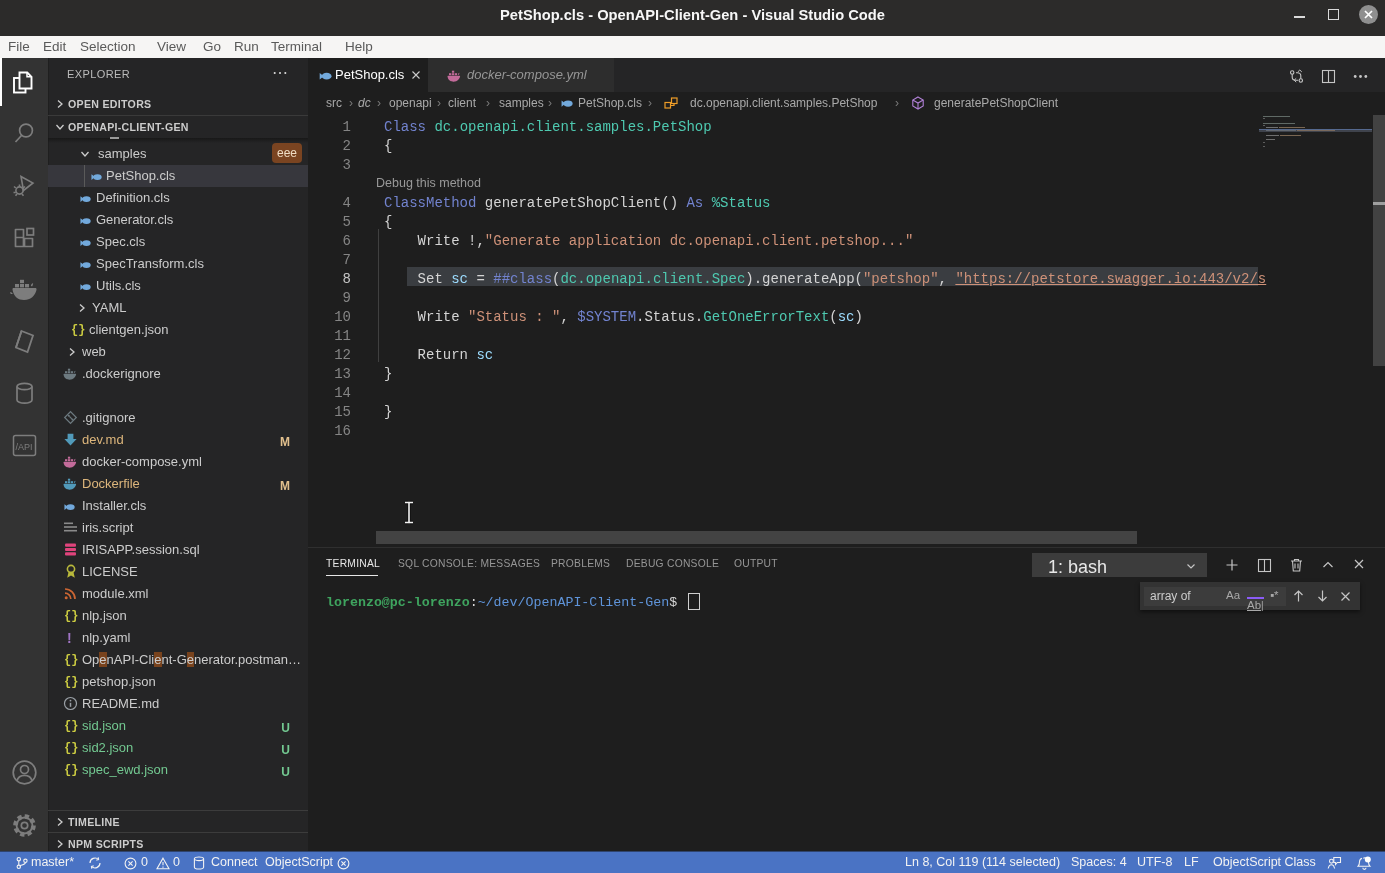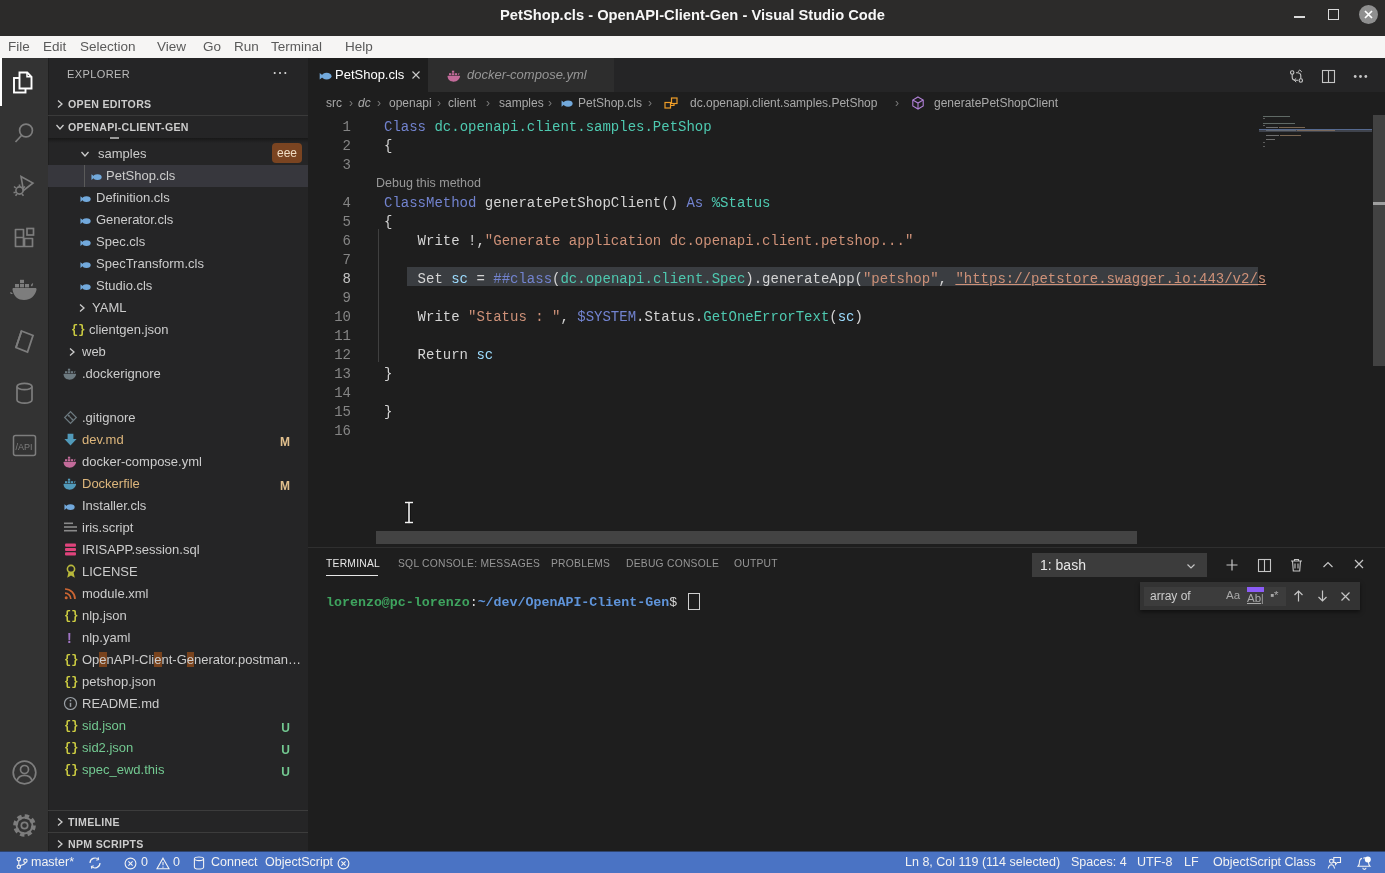--- a/index.html
+++ b/index.html
@@ -179,21 +179,21 @@
         <ellipse cx="9.2" cy="8.7" rx="5.2" ry="3.6" fill="#72a9dc"></ellipse>
         <polygon points="1.8,5.2 6.2,8.7 1.8,12.2" fill="#72a9dc"></polygon>
       </svg>
     <span class="lbl" style="left:48px;">SpecTransform.cls</span>
   </div>
   <div class="row" style="top:217px;">
     <svg class="icon" style="left:31px;top:4.5px;" width="13" height="13" viewBox="0 0 16 16">
         <ellipse cx="9.2" cy="8.7" rx="5.2" ry="3.6" fill="#72a9dc"></ellipse>
         <polygon points="1.8,5.2 6.2,8.7 1.8,12.2" fill="#72a9dc"></polygon>
       </svg>
-    <span class="lbl" style="left:48px;">Studio.cls</span>
+    <span class="lbl" style="left:48px;">Utils.cls</span>
   </div>
   <div class="row" style="top:239px;">
     <svg class="icon" style="left:28px;top:5px;" width="12" height="12" viewBox="0 0 12 12" fill="none" stroke="#cccccc" stroke-width="1.3">
         <path d="M4 2.5L8 6l-4 3.5"></path>
       </svg>
     <span class="lbl" style="left:44px;">YAML</span>
   </div>
   <div class="row" style="top:261px;">
     <span class="icon" style="left:23px;top:0;font-family:'Liberation Mono',monospace;font-size:12px;font-weight:bold;color:#cbcb41;">{}</span>
     <span class="lbl" style="left:41px;">clientgen.json</span>
@@ -320,21 +320,21 @@
     <span class="lbl" style="left:34px;">sid.json</span>
     <span class="badge ub">U</span>
   </div>
   <div class="row" style="top:679px;color:#73c991;">
     <span class="icon" style="left:16px;top:0;font-family:'Liberation Mono',monospace;font-size:12px;font-weight:bold;color:#cbcb41;">{}</span>
     <span class="lbl" style="left:34px;">sid2.json</span>
     <span class="badge ub">U</span>
   </div>
   <div class="row" style="top:701px;color:#73c991;">
     <span class="icon" style="left:16px;top:0;font-family:'Liberation Mono',monospace;font-size:12px;font-weight:bold;color:#cbcb41;">{}</span>
-    <span class="lbl" style="left:34px;">spec_ewd.this</span>
+    <span class="lbl" style="left:34px;">spec_ewd.json</span>
     <span class="badge ub">U</span>
   </div>
   <div class="sechdr" style="top:752px;border-top:1px solid #3c3c3c;">
       <svg class="abs" style="left:6px;top:5px;" width="12" height="12" viewBox="0 0 12 12" fill="none" stroke="#cccccc" stroke-width="1.3">
         <path d="M4 2.5L8 6l-4 3.5"></path>
       </svg>
       <span style="position:absolute;left:20px;">TIMELINE</span>
     </div>
   <div class="sechdr" style="top:774px;border-top:1px solid #3c3c3c;">
       <svg class="abs" style="left:6px;top:5px;" width="12" height="12" viewBox="0 0 12 12" fill="none" stroke="#cccccc" stroke-width="1.3">
@@ -473,21 +473,21 @@
   </svg>
 </div>
 <div class="abs" id="panel">
   <span class="ptab" style="left:18px;color:#e7e7e7;">TERMINAL</span>
   <div class="abs" style="left:18px;top:27px;width:52px;height:1px;background:#e7e7e7;"></div>
   <span class="ptab" style="left:90px;">SQL CONSOLE: MESSAGES</span>
   <span class="ptab" style="left:243px;">PROBLEMS</span>
   <span class="ptab" style="left:318px;">DEBUG CONSOLE</span>
   <span class="ptab" style="left:426px;">OUTPUT</span>
   <div class="abs" style="left:724px;top:5px;width:175px;height:24px;background:#3c3c3c;">
-    <span class="abs" style="left:8px;top:4px;font-size:14px;color:#e8e8e8;">1: bash</span>
+    <span class="abs" style="left:16px;top:4px;font-size:18px;color:#e8e8e8;">1: bash</span>
     <svg class="abs" style="left:153px;top:7px;" width="12" height="12" viewBox="0 0 12 12" fill="none" stroke="#c5c5c5" stroke-width="1.2">
         <path d="M2.5 4.5L6 8l3.5-3.5"></path>
       </svg>
   </div>
   <svg class="abs" style="left:916px;top:9px;" width="16" height="16" viewBox="0 0 16 16" fill="none" stroke="#c5c5c5" stroke-width="1.2">
       <path d="M8 2.5v11M2.5 8h11"></path>
     </svg>
   <svg class="abs" style="left:949px;top:10px;" width="15" height="15" viewBox="0 0 15 15" fill="none" stroke="#c5c5c5" stroke-width="1.1">
       <rect x="1.5" y="1.5" width="12" height="12"></rect>
       <path d="M7.5 1.5v12"></path>
@@ -499,35 +499,35 @@
       <path d="M2.5 8L7 3.5 11.5 8"></path>
     </svg>
   <svg class="abs" style="left:1044px;top:9px;" width="14" height="14" viewBox="0 0 14 14" fill="none" stroke="#c5c5c5" stroke-width="1.2">
       <path d="M3 3l8 8M11 3l-8 8"></path>
     </svg>
 
   <div class="abs" style="left:832px;top:34px;width:220px;height:28px;background:#333333;box-shadow:0 2px 4px rgba(0,0,0,0.5);">
     <div class="abs" style="left:4px;top:5px;width:142px;height:19px;background:#3c3c3c;">
       <span class="abs" style="left:6px;top:2px;font-size:12px;color:#cccccc;">array of</span>
       <span class="abs" style="left:82px;top:2px;font-size:11.5px;color:#a9a9a9;">Aa</span>
-      <span class="abs" style="left:103px;top:0;font-size:11.5px;color:#a9a9a9;border-top:5px solid #8b5cf6;text-decoration:underline;">Ab<span style="font-size:10px;">|</span></span>
+      <span class="abs" style="left:103px;top:10px;font-size:11.5px;color:#a9a9a9;border-top:2px solid #8b5cf6;text-decoration:underline;">Ab<span style="font-size:10px;">|</span></span>
       <span class="abs" style="left:126px;top:2px;font-size:11.5px;color:#a9a9a9;">▪*</span>
     </div>
     <svg class="abs" style="left:152px;top:7px;" width="13" height="14" viewBox="0 0 13 14" fill="none" stroke="#c5c5c5" stroke-width="1.2">
         <path d="M6.5 12.5V2M2.5 6L6.5 2l4 4"></path>
       </svg>
     <svg class="abs" style="left:176px;top:7px;" width="13" height="14" viewBox="0 0 13 14" fill="none" stroke="#c5c5c5" stroke-width="1.2">
         <path d="M6.5 1.5V12M2.5 8l4 4 4-4"></path>
       </svg>
     <svg class="abs" style="left:200px;top:9px;" width="11" height="11" viewBox="0 0 11 11" fill="none" stroke="#c5c5c5" stroke-width="1.2">
         <path d="M1.5 1.5l8 8M9.5 1.5l-8 8"></path>
       </svg>
   </div>
 
-  <div class="abs" style="left:18px;top:46px;height:17px;line-height:17px;font-family:'Liberation Mono',monospace;font-size:13.3px;color:#d8d8d8;white-space:pre;"><span style="color:#3fa45f;font-weight:bold;">lorenzo@pc-lorenzo</span>:<span style="color:#5f94da;font-weight:bold;">~/dev/OpenAPI-Client-Gen</span>$</div>
+  <div class="abs" style="left:18px;top:46px;height:17px;line-height:17px;font-family:'Liberation Mono',monospace;font-size:13.3px;color:#d8d8d8;white-space:pre;"><span style="color:#3fa45f;font-weight:bold;">lorenzo@pc-lorenzo</span>:<span style="color:#5f94da;font-weight:normal;">~/dev/OpenAPI-Client-Gen</span>$</div>
   <div class="abs" style="left:380px;top:45px;width:12px;height:17px;border:1.4px solid #cfcfcf;"></div>
 </div>
 <div class="abs" id="statusbar">
   <svg class="abs" style="left:15px;top:4px;" width="14" height="14" viewBox="0 0 14 14" fill="none" stroke="#f2f2f2" stroke-width="1.1">
     <circle cx="3.8" cy="3.2" r="1.7"></circle>
       <circle cx="3.8" cy="10.8" r="1.7"></circle>
       <circle cx="10.4" cy="4.8" r="1.7"></circle>
     <path d="M3.8 4.9v4.2M10.4 6.5c0 2.6-4.4 2.2-6 3.6"></path>
   </svg>
   <span class="abs" style="left:31px;top:3px;">master*</span>

